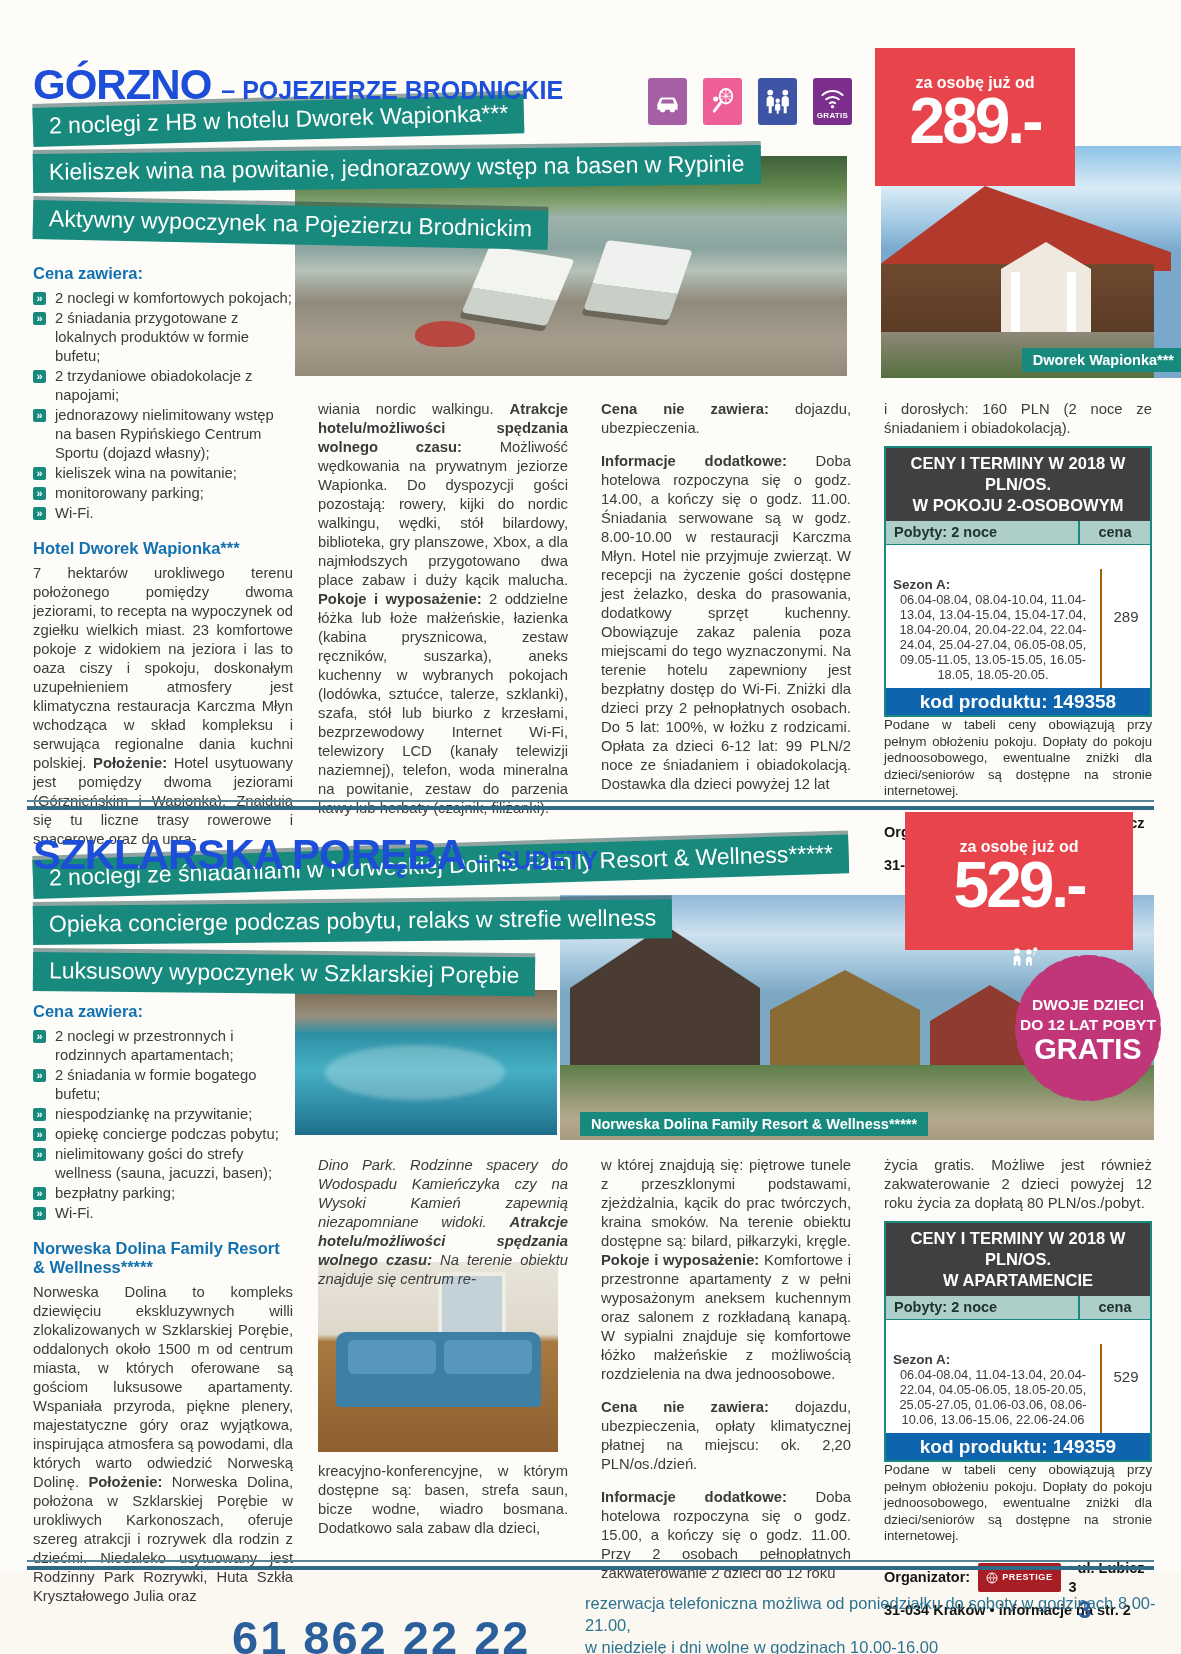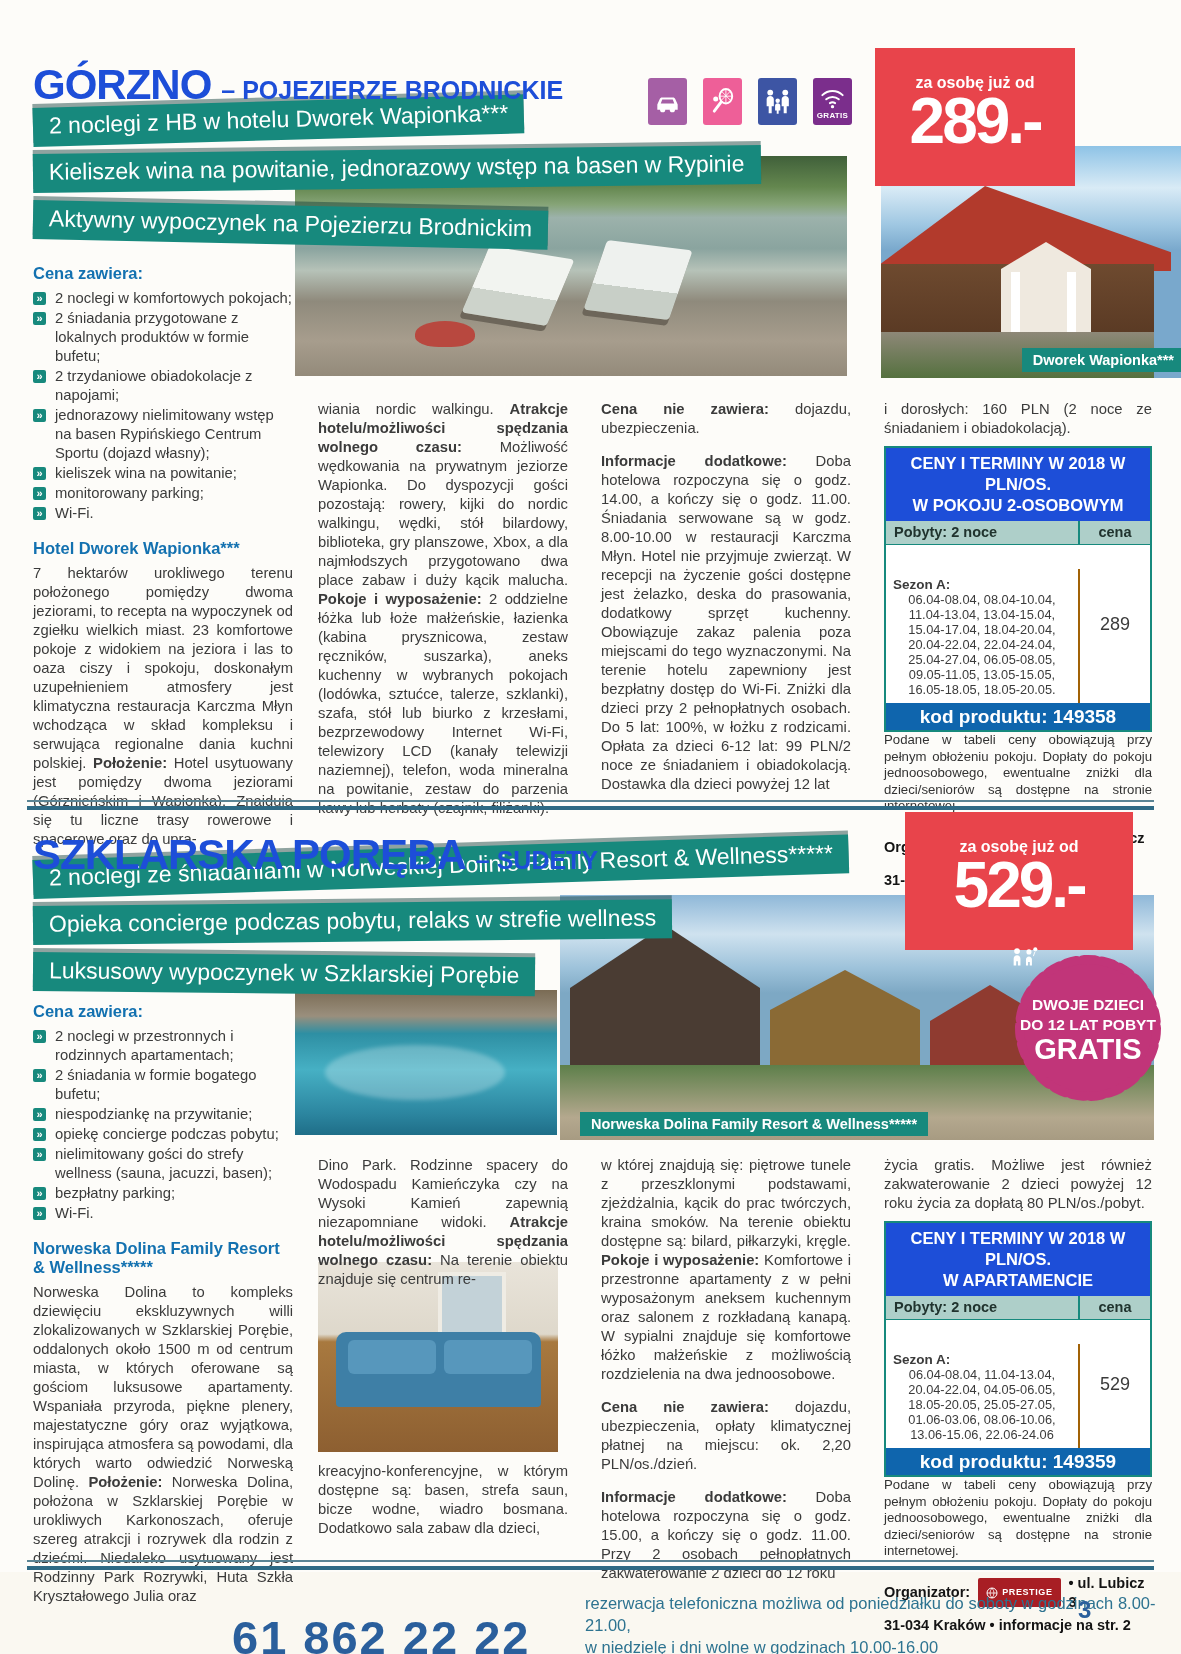--- a/index.html
+++ b/index.html
@@ -29,29 +29,29 @@
   
   .col{position:absolute;font-size:14.8px;line-height:19px;text-align:justify;z-index:2;}
   .col p{margin:0 0 14px;}
   .bhead{color:#1371b0;font-weight:bold;font-size:16.5px;margin:0 0 6px;text-align:left;}
   .inc{list-style:none;margin:0 0 16px;padding:0;text-align:left;}
   .inc li{position:relative;padding-left:22px;margin-bottom:1px;}
   .inc .bu{position:absolute;left:0;top:3px;width:13px;height:13px;background:#17897d;color:#fff;
            font-size:11px;line-height:12px;text-align:center;border-radius:2px;font-weight:bold;}
   
   .ptable{border:2px solid #17897d;margin-top:8px;background:#fff;}
-  .pt-head{background:#1d4ed8;color:#fff;font-weight:bold;text-align:center;font-size:16.5px;line-height:1.28;padding:5px 2px;}
+  .pt-head{background:#404040;color:#fff;font-weight:bold;text-align:center;font-size:16.5px;line-height:1.28;padding:5px 2px;}
   .pt-sub{display:flex;background:#aecfc9;border-bottom:1px solid #17897d;font-weight:bold;font-size:14.5px;color:#20332e;}
   .pt-sub .l{flex:1;padding:2px 8px;border-right:2px solid #17897d;text-align:left;}
   .pt-sub .r{width:70px;text-align:center;padding:2px 0;}
   .pt-body{display:flex;}
   .pt-dates{flex:1;border-right:2px solid #a16207;padding:8px 7px 6px;font-size:12.8px;line-height:15px;margin-top:24px;}
   .pt-dates b{display:block;font-size:13.5px;text-align:left;}
   .pt-dates .d{text-align:center;}
-  .pt-price{width:70px;display:flex;align-items:center;justify-content:center;font-size:18px;}
+  .pt-price{width:48px;display:flex;align-items:center;justify-content:center;font-size:15px;}
   .pt-code{background:#0f65ad;color:#fff;font-weight:bold;text-align:center;font-size:19px;padding:4px 0;}
   .fine{font-size:13.2px;line-height:16.5px;text-align:justify;margin-top:12px;color:#333;}
   .org{margin-top:13px;font-size:14.5px;font-weight:bold;color:#141414;display:flex;align-items:center;gap:8px;text-align:left;}
   .plogo{display:inline-flex;align-items:center;gap:4px;background:#a81e24;color:#fff;padding:5px 8px;border-radius:2px;
          font-size:9px;font-weight:bold;letter-spacing:.6px;text-align:center;}
   .org2{font-size:14.5px;font-weight:bold;color:#141414;margin-top:4px;text-align:left;}
   
   .rule{position:absolute;left:27px;right:27px;height:4px;border-top:2px solid #5a8494;border-bottom:4px solid #2e6a85;z-index:8;}
   
   .starburst{position:absolute;z-index:7;width:164px;height:164px;}
@@ -257,21 +257,21 @@
       <li><span class="bu">»</span><span>niespodziankę na przywitanie;</span></li>
       <li><span class="bu">»</span><span>opiekę concierge podczas pobytu;</span></li>
       <li><span class="bu">»</span><span>nielimitowany gości do strefy wellness (sauna, jacuzzi, basen);</span></li>
       <li><span class="bu">»</span><span>bezpłatny parking;</span></li>
       <li><span class="bu">»</span><span>Wi-Fi.</span></li>
     </ul>
     <h3 class="bhead">Norweska Dolina Family Resort &amp; Wellness*****</h3>
     <p><span>Norweska Dolina to kompleks dziewięciu ekskluzywnych willi zlokalizowanych w Szklarskiej Porębie, oddalonych około 1500 m od centrum miasta, w których oferowane są gościom luksusowe apartamenty. Wspaniała przyroda, piękne plenery, majestatyczne góry oraz wyjątkowa, inspirująca atmosfera są powodami, dla których warto odwiedzić Norweską Dolinę. </span><b>Położenie:</b><span> Norweska Dolina, położona w Szklarskiej Porębie w urokliwych Karkonoszach, oferuje szereg atrakcji i rozrywek dla rodzin z dziećmi. Niedaleko usytuowany jest Rodzinny Park Rozrywki, Huta Szkła Kryształowego Julia oraz</span></p>
   </div>
 
-  <div class="col" style="left:318px;top:1156px;width:250px;">
+  <div class="col" style="left:318px;top:1156px;width:250px;font-style:italic;">
     <p><span>Dino Park. Rodzinne spacery do Wodospadu Kamieńczyka czy na Wysoki Kamień zapewnią niezapomniane widoki. </span><b>Atrakcje hotelu/możliwości spędzania wolnego czasu:</b><span> Na terenie obiektu znajduje się centrum re-</span></p>
   </div>
 
   <div class="photo" style="left:318px;top:1262px;width:240px;height:190px;
        background:linear-gradient(180deg,#e9e4da 0%,#ded8cb 38%,#a8793f 42%,#8d5f31 100%);">
     <div class="deco" style="left:120px;top:10px;width:60px;height:65px;background:#c3d2d8;border:4px solid #efece4;"></div>
     <div class="deco" style="left:18px;top:70px;width:205px;height:75px;background:#3e7fa6;border-radius:10px 10px 4px 4px;"></div>
     <div class="deco" style="left:30px;top:78px;width:88px;height:34px;background:#5797bc;border-radius:6px;"></div>
     <div class="deco" style="left:126px;top:78px;width:88px;height:34px;background:#5797bc;border-radius:6px;"></div>
   </div>

